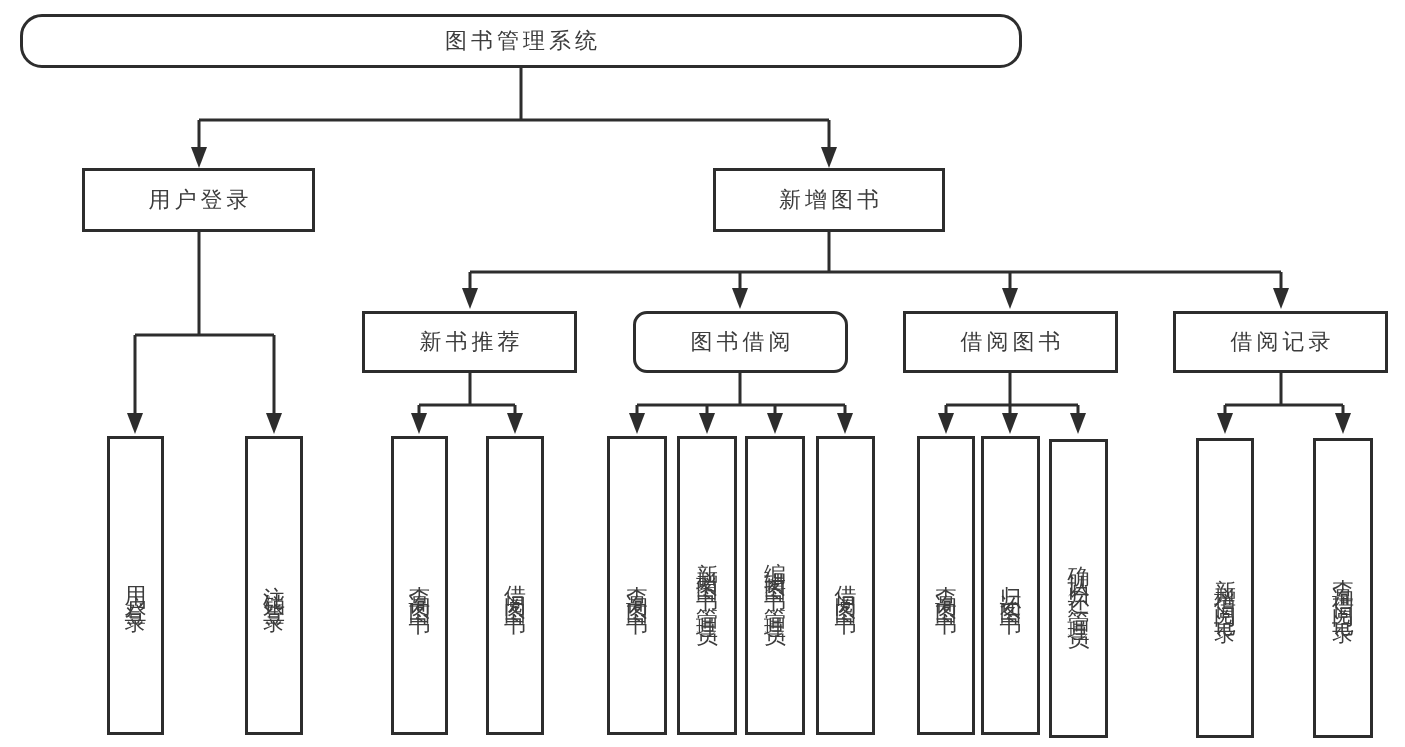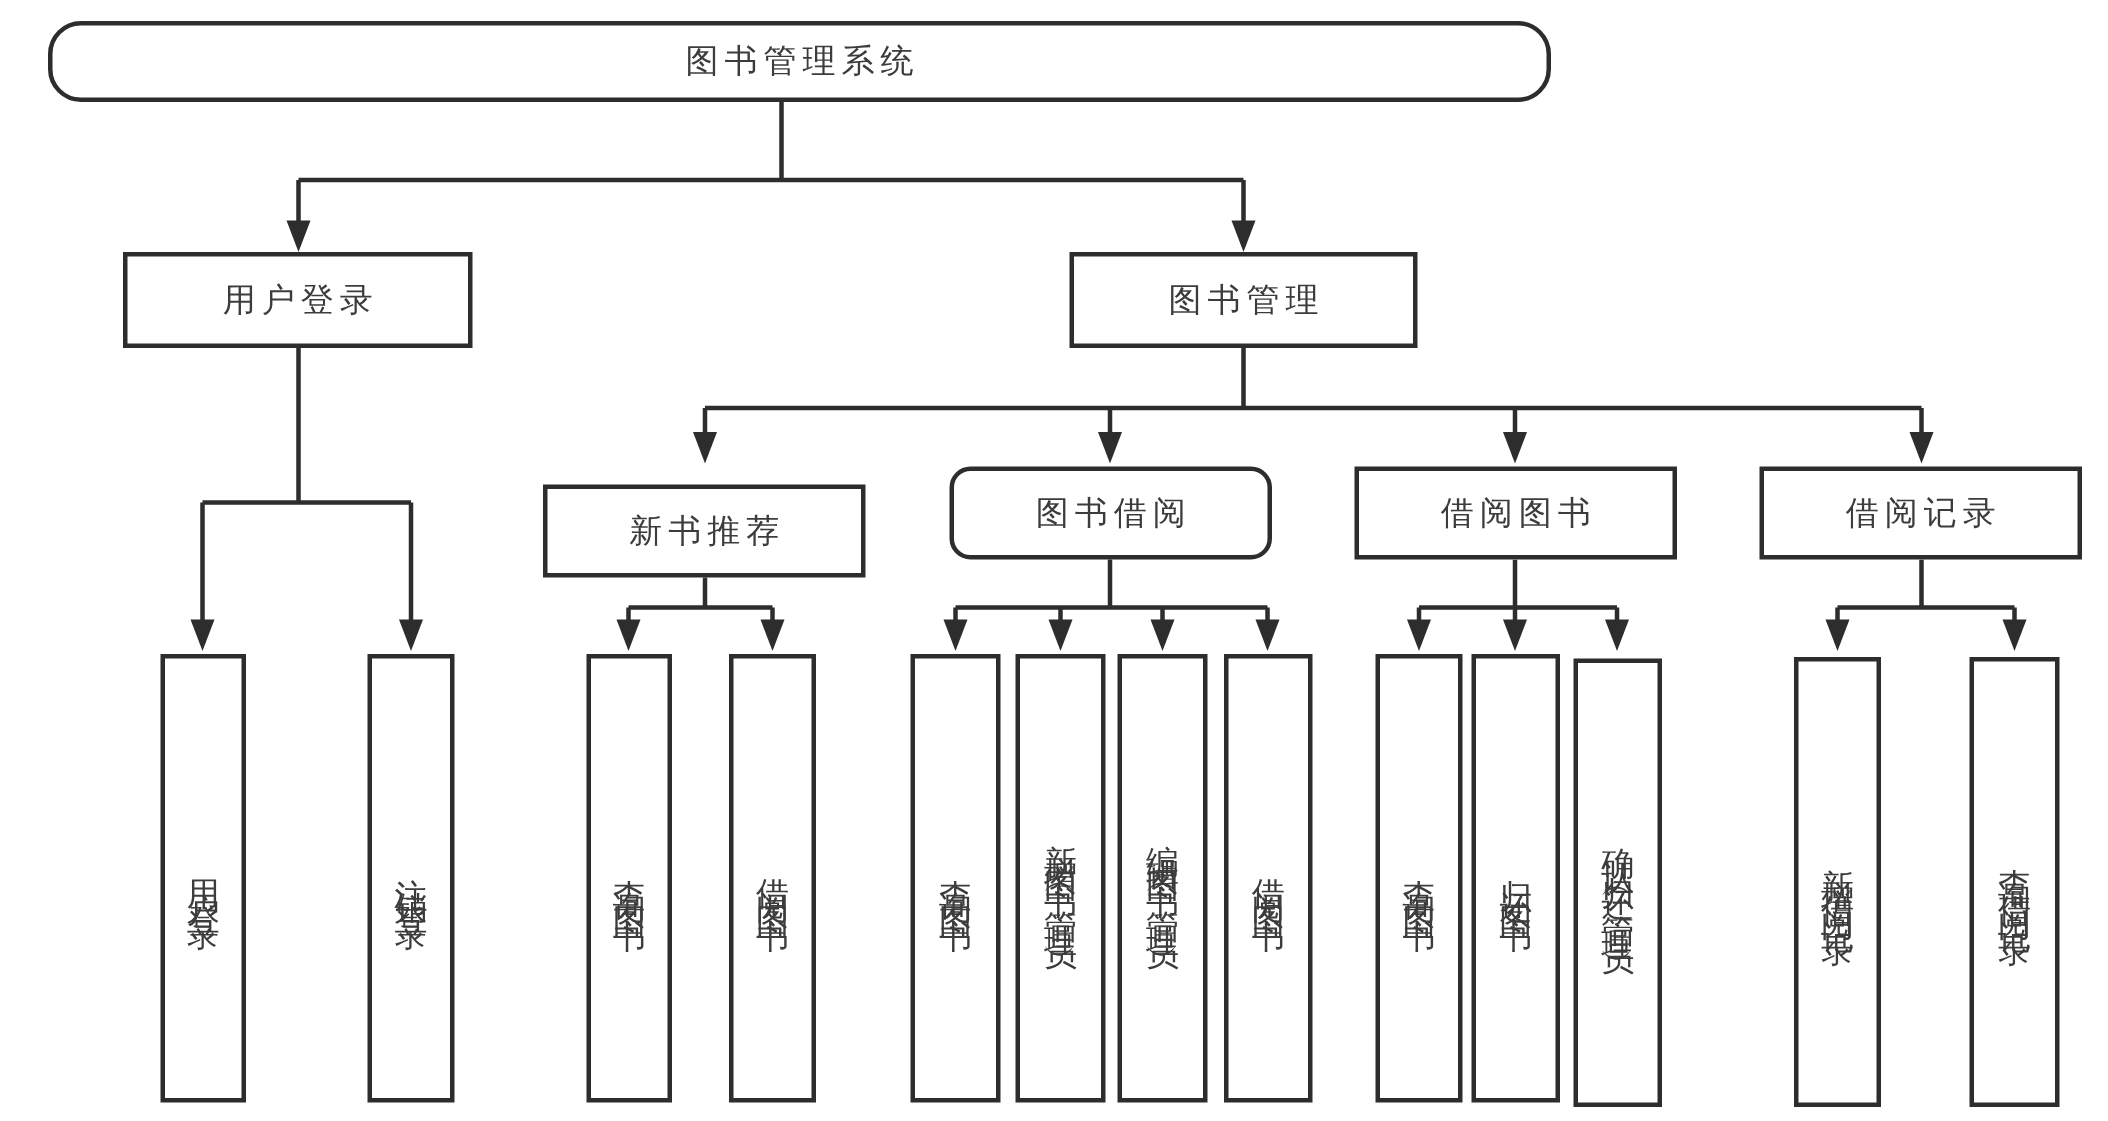--- a/index.html
+++ b/index.html
@@ -58,26 +58,26 @@
       <polygon points="767,413 783,413 775,434"></polygon>
       <polygon points="837,413 853,413 845,434"></polygon>
       <polygon points="938,413 954,413 946,434"></polygon>
       <polygon points="1002,413 1018,413 1010,434"></polygon>
       <polygon points="1070,413 1086,413 1078,434"></polygon>
       <polygon points="1217,413 1233,413 1225,434"></polygon>
       <polygon points="1335,413 1351,413 1343,434"></polygon>
     </g>
   </svg>
 
-  <div class="node h-node" style="left:32px;top:14px;width:1002px;height:54px;border-radius:22px;">图书管理系统</div>
+  <div class="node h-node" style="left:20px;top:14px;width:1002px;height:54px;border-radius:22px;">图书管理系统</div>
 
   <div class="node h-node" style="left:82px;top:168px;width:233px;height:64px;">用户登录</div>
-  <div class="node h-node" style="left:713px;top:168px;width:232px;height:64px;">图书管理</div>
+  <div class="node h-node" style="left:713px;top:168px;width:232px;height:64px;">新增图书</div>
 
-  <div class="node h-node" style="left:362px;top:323px;width:215px;height:62px;">新书推荐</div>
+  <div class="node h-node" style="left:362px;top:311px;width:215px;height:62px;">新书推荐</div>
   <div class="node h-node" style="left:633px;top:311px;width:215px;height:62px;border-radius:14px;">图书借阅</div>
   <div class="node h-node" style="left:903px;top:311px;width:215px;height:62px;">借阅图书</div>
   <div class="node h-node" style="left:1173px;top:311px;width:215px;height:62px;">借阅记录</div>
 
   <div class="node v-node" style="left:107px;top:436px;width:57px;height:299px;">用户登录</div>
   <div class="node v-node" style="left:245px;top:436px;width:58px;height:299px;">注销登录</div>
 
   <div class="node v-node" style="left:391px;top:436px;width:57px;height:299px;">查询图书</div>
   <div class="node v-node" style="left:486px;top:436px;width:58px;height:299px;">借阅图书</div>
 

